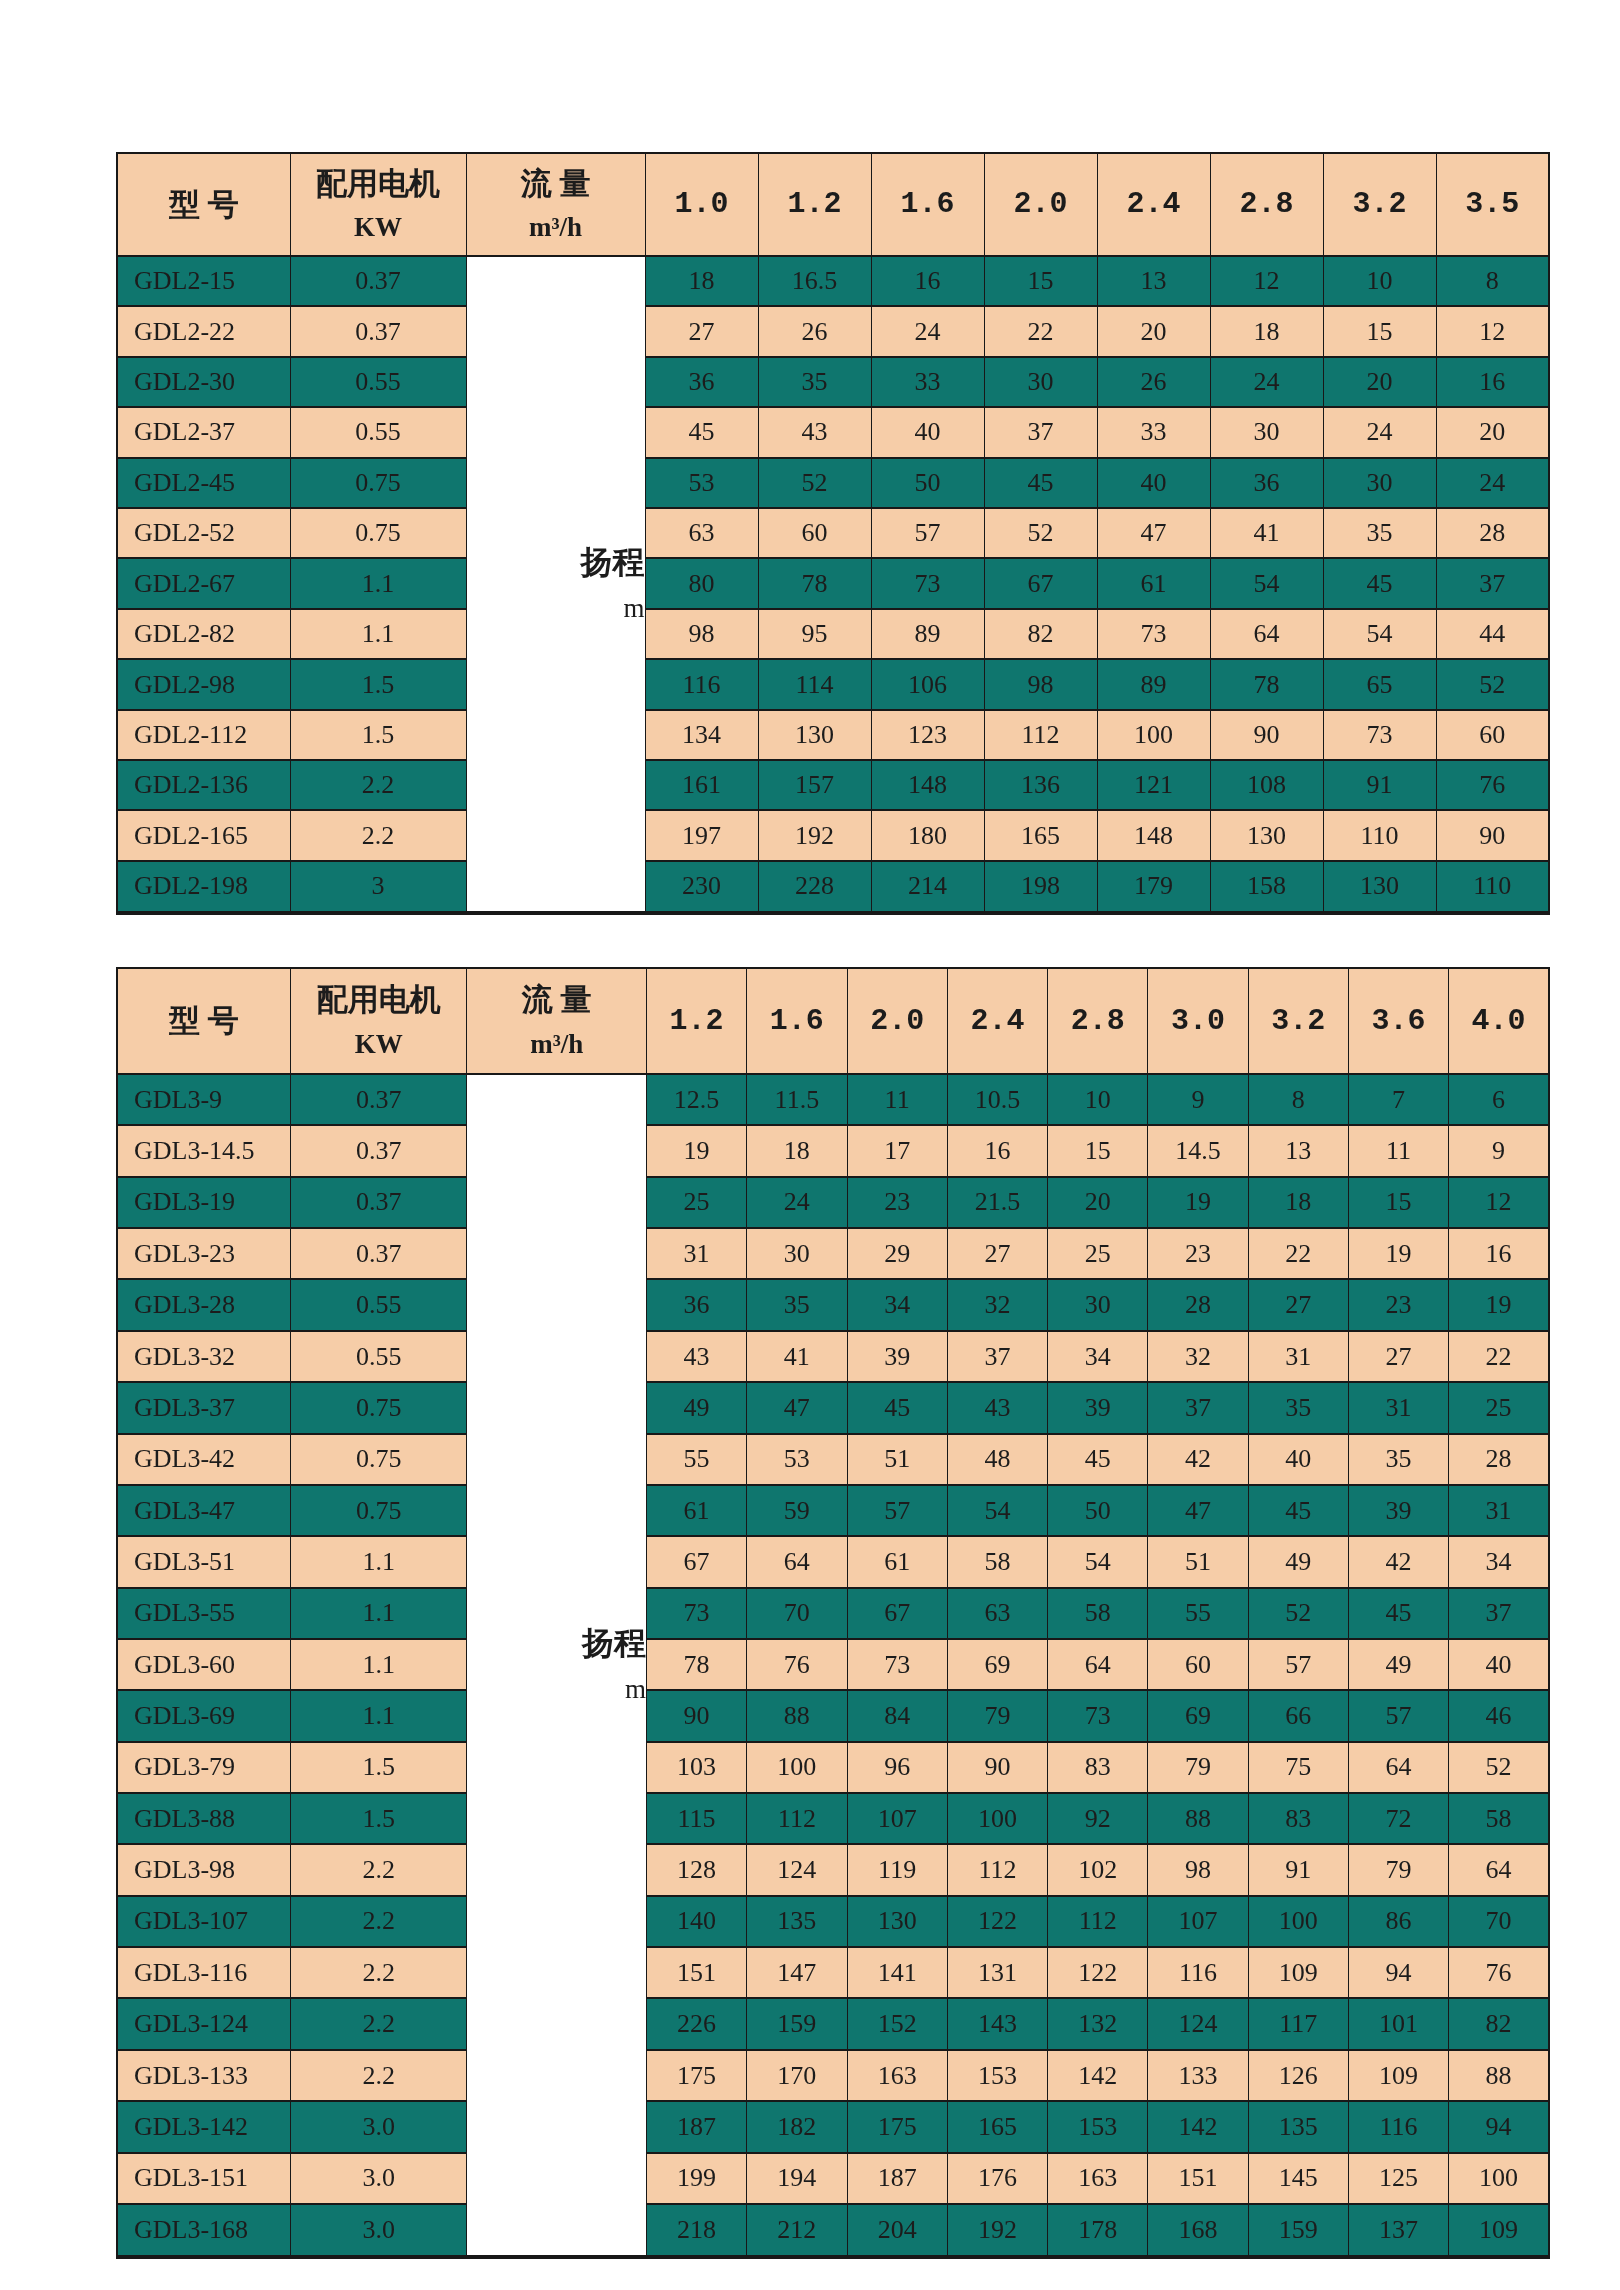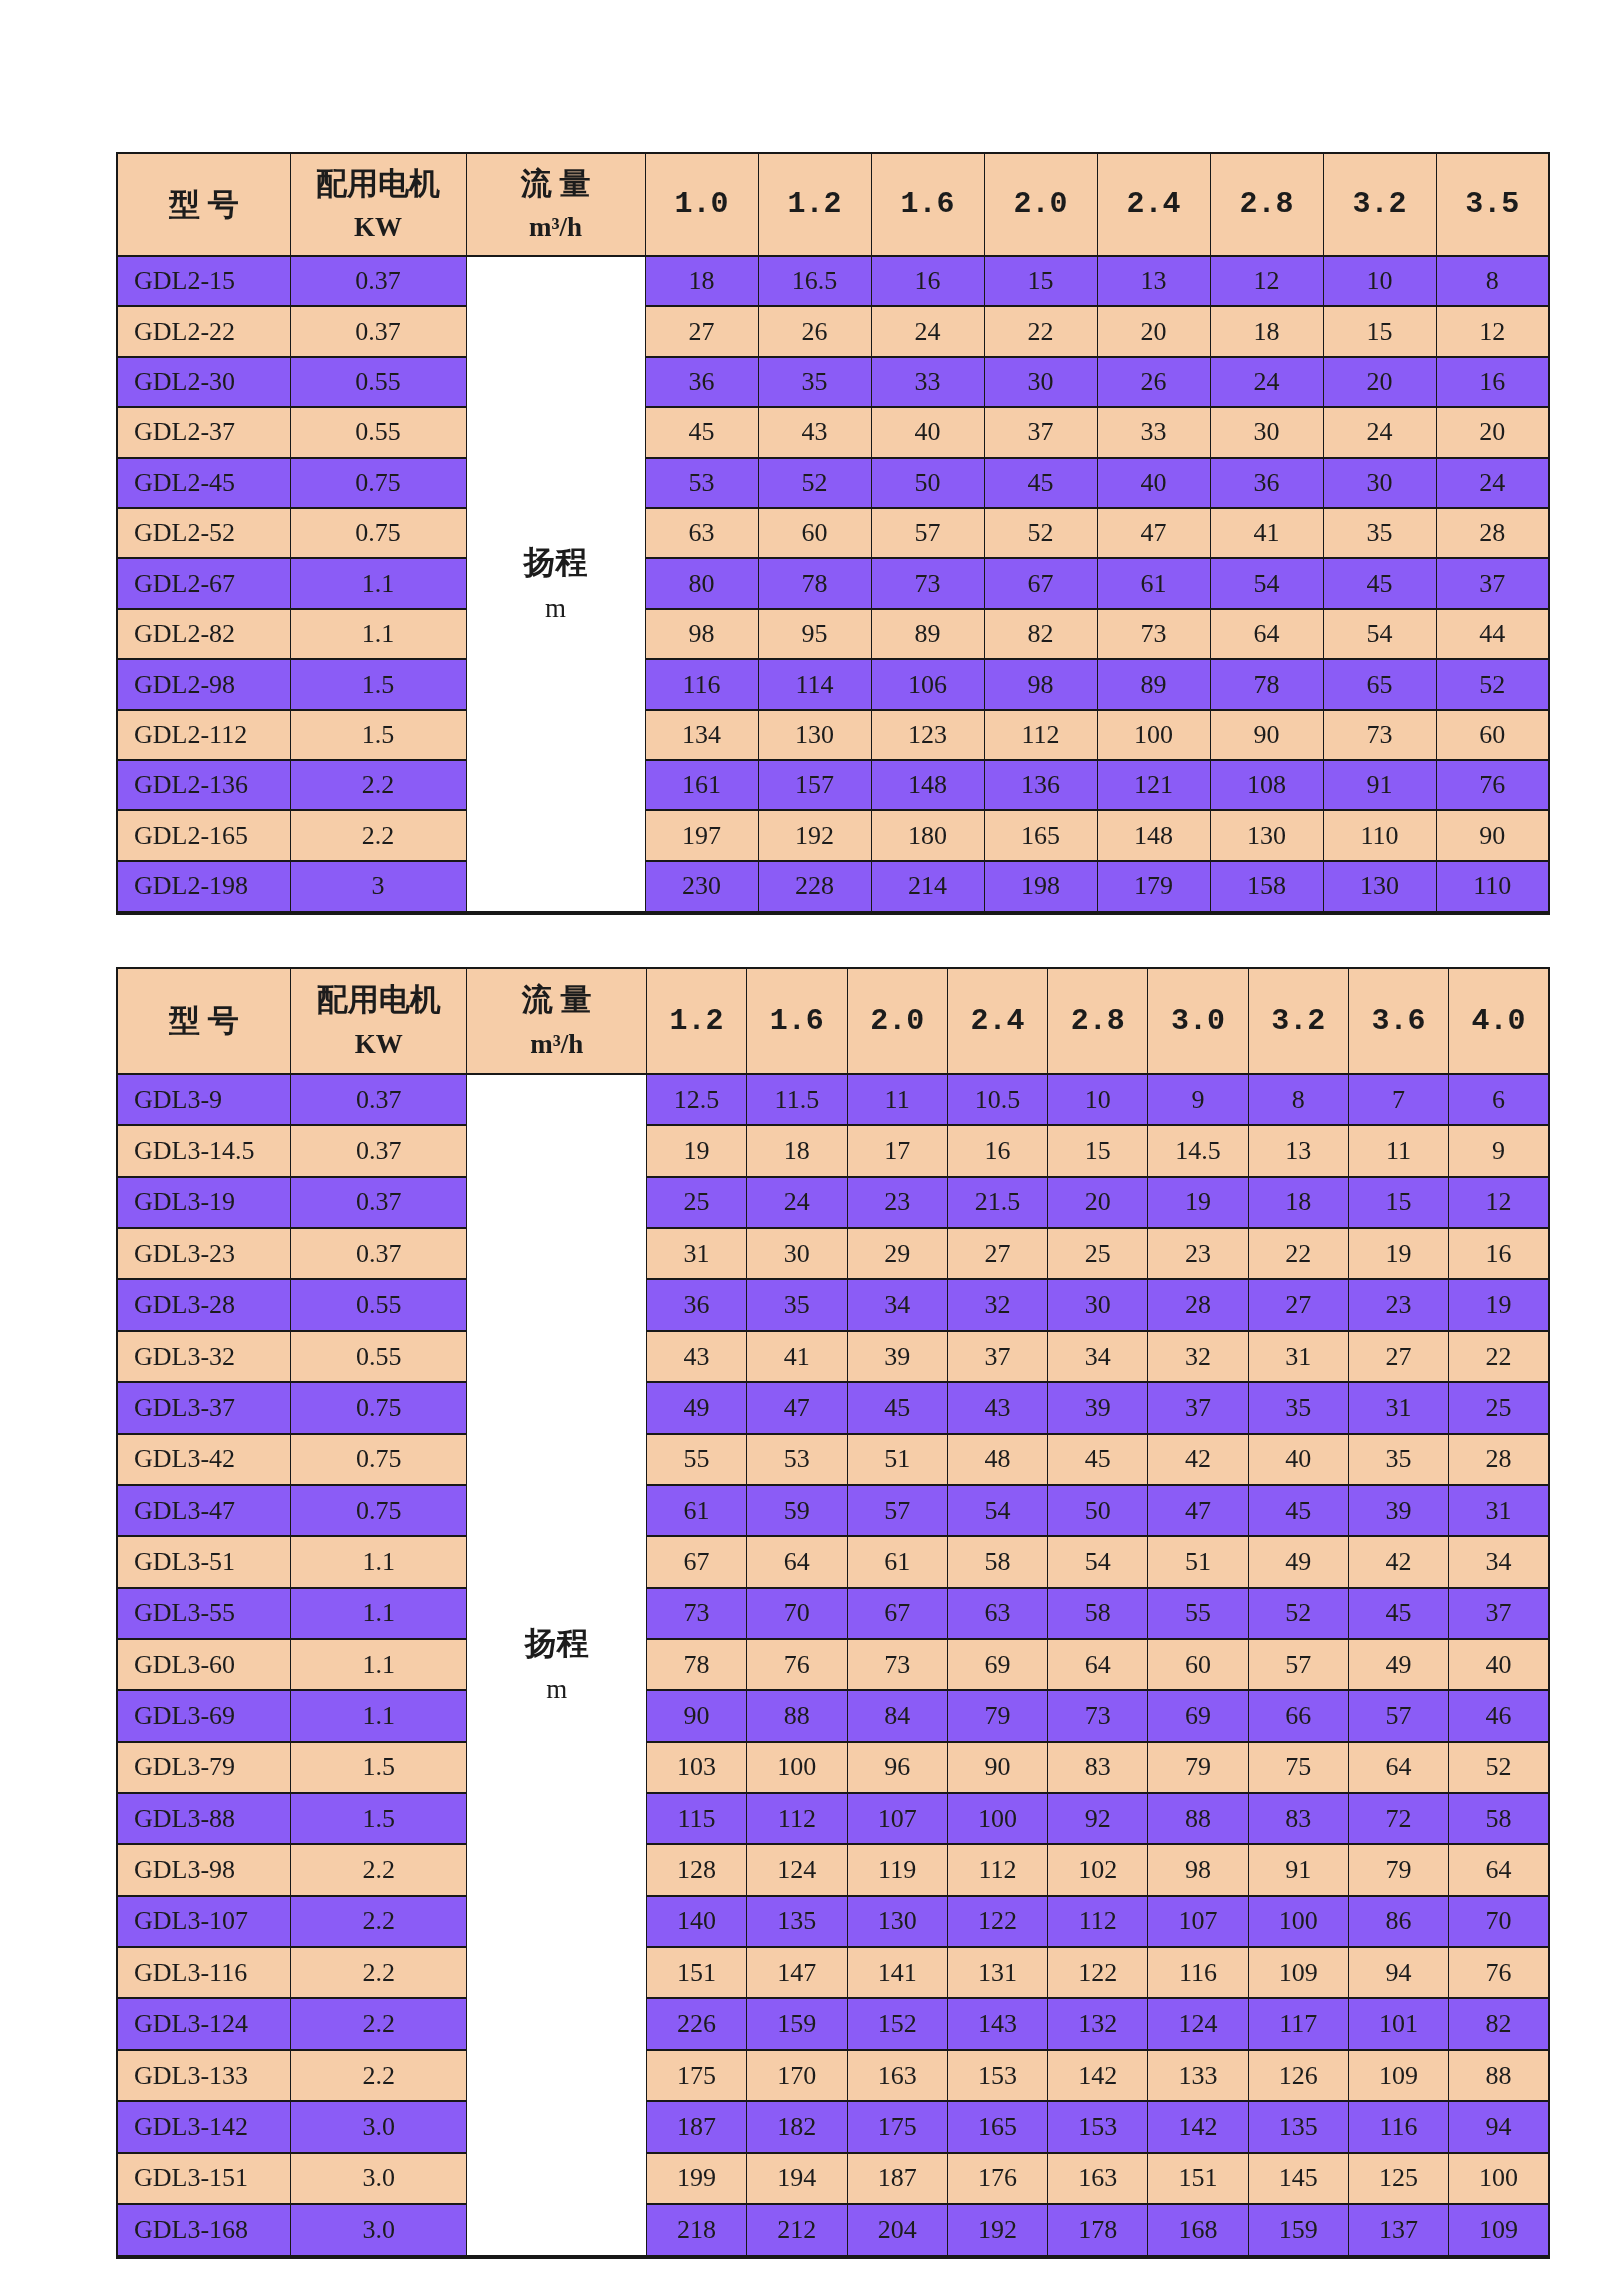--- a/index.html
+++ b/index.html
@@ -16,21 +16,21 @@
     width: 1620px;
     height: 2291px;
     background: #ffffff;
     overflow: hidden;
   }
   table.spec-table {
     position: absolute;
     left: 116px;
     border-collapse: collapse;
     table-layout: fixed;
-    background: #8b5cf6;
+    background: #0f766e;
     border: 2.7px solid #181818;
     border-bottom-width: 4.5px;
   }
   table.t1 { top: 152px;  width: 1434px; height: 763px; }
   table.t2 { top: 967px; width: 1434px; height: 1292px; }
 
   .spec-table th, .spec-table td {
     border: 1.8px solid #181818;
     border-top-width: 2.7px;
     border-bottom-width: 2.7px;
@@ -65,20 +65,21 @@
   }
   .spec-table tr.striped td.model-cell,
   .spec-table tr.striped td.kw-cell,
   .spec-table tr.striped td.value-cell {
     background: #F6CDA8;
   }
   .spec-table td.head-merged-cell {
     background: #ffffff;
     font-weight: bold;
     font-size: 32px;
+    text-align: right;
   }
   .spec-table td.head-merged-cell .unit-line {
     display: block;
     font-weight: normal;
     font-size: 27px;
     margin-top: 12.5px;
   }
 </style>
 </head>
 <body>

